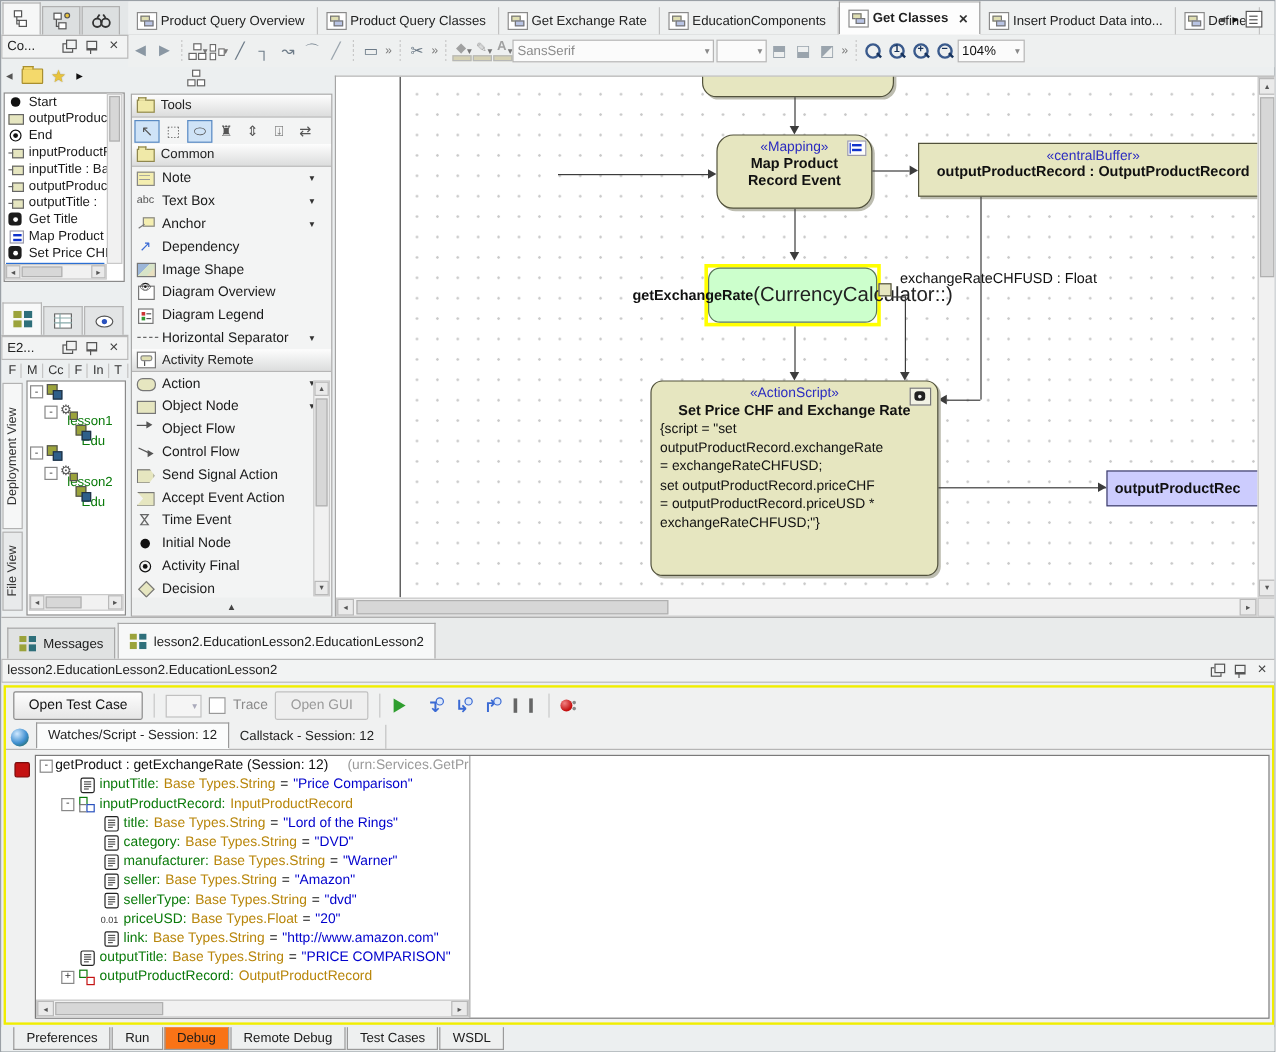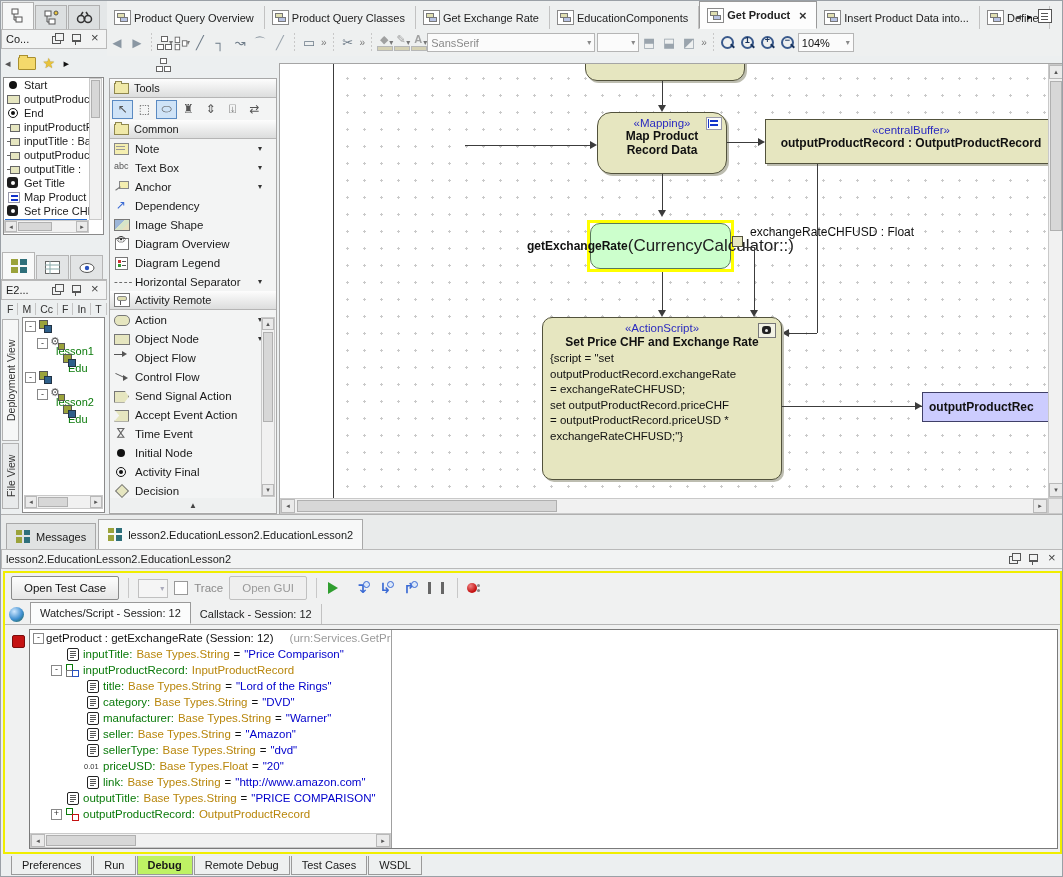--- a/index.html
+++ b/index.html
@@ -234,21 +234,21 @@
   .wtype{color:#b8860b;}
   .weq{color:#111;margin:0 4px;}
   .wval{color:#0000cc;}
   .wsuffix{color:#9a9a9a;margin-left:4px;}
   .wexp-slot{width:11px;flex:none;margin-right:2px;display:flex;justify-content:center;}
   #watch-hscroll{position:absolute;left:0;bottom:0;width:361px;height:15px;}
 
   
   #status{left:0;top:855px;width:1063px;height:22px;background:#eceff0;display:flex;align-items:flex-start;padding-left:10px;box-sizing:border-box;gap:0;}
   .sttab{height:18px;display:flex;align-items:center;padding:0 10px;border:1px solid #9a9a9a;border-top:none;background:#eef0f0;margin-right:1px;}
-  .sttab[data-active="true"]{background:#bef264;font-weight:bold;}
+  .sttab[data-active="true"]{background:#f97316;font-weight:normal;}
 </style>
 </head>
 <body>
 
 <div id="app" class="nosel">
 
   <div id="tooltabs" class="abs">
     <div class="ttab" data-active="true">
       <svg width="16" height="16">
           <rect x="2" y="1" width="6" height="5" fill="#fff" stroke="#555"></rect>
@@ -294,21 +294,21 @@
       </div>
 
       <div class="dtab" data-active="false">
         <span class="mini-diagram"></span>
         <span class="dtab-label">EducationComponents</span>
 
       </div>
 
       <div class="dtab" data-active="true">
         <span class="mini-diagram"></span>
-        <span class="dtab-label">Get Product</span>
+        <span class="dtab-label">Get Classes</span>
         <span class="dtab-close" data-show="true"></span>
       </div>
 
       <div class="dtab" data-active="false">
         <span class="mini-diagram"></span>
         <span class="dtab-label">Insert Product Data into...</span>
 
       </div>
 
       <div class="dtab" data-active="false">
@@ -699,21 +699,21 @@
       <div class="ln" style="left:382px;top:17px;width:1px;height:24px;"></div>
       <div class="ah-d" style="left:378px;top:41px;"></div>
 
       <div class="ln" style="left:185px;top:81px;width:125px;height:1px;"></div>
       <div class="ah-r" style="left:310px;top:77px;"></div>
 
       <div class="node" style="left:317px;top:48px;width:130px;height:62px;border-radius:14px;padding-top:4px;">
         <div class="stereo">«Mapping»</div>
         <span class="ic-map"></span>
         <div class="nlabel">Map Product</div>
-        <div class="nlabel">Record Data</div>
+        <div class="nlabel">Record Event</div>
       </div>
 
       <div class="ln" style="left:447px;top:78px;width:31px;height:1px;"></div>
       <div class="ah-r" style="left:478px;top:74px;"></div>
 
       <div class="node" style="left:485px;top:55px;width:292px;height:45px;padding-top:4px;">
         <div class="stereo">«centralBuffer»</div>
         <div class="nlabel">outputProductRecord : OutputProductRecord</div>
       </div>
 

